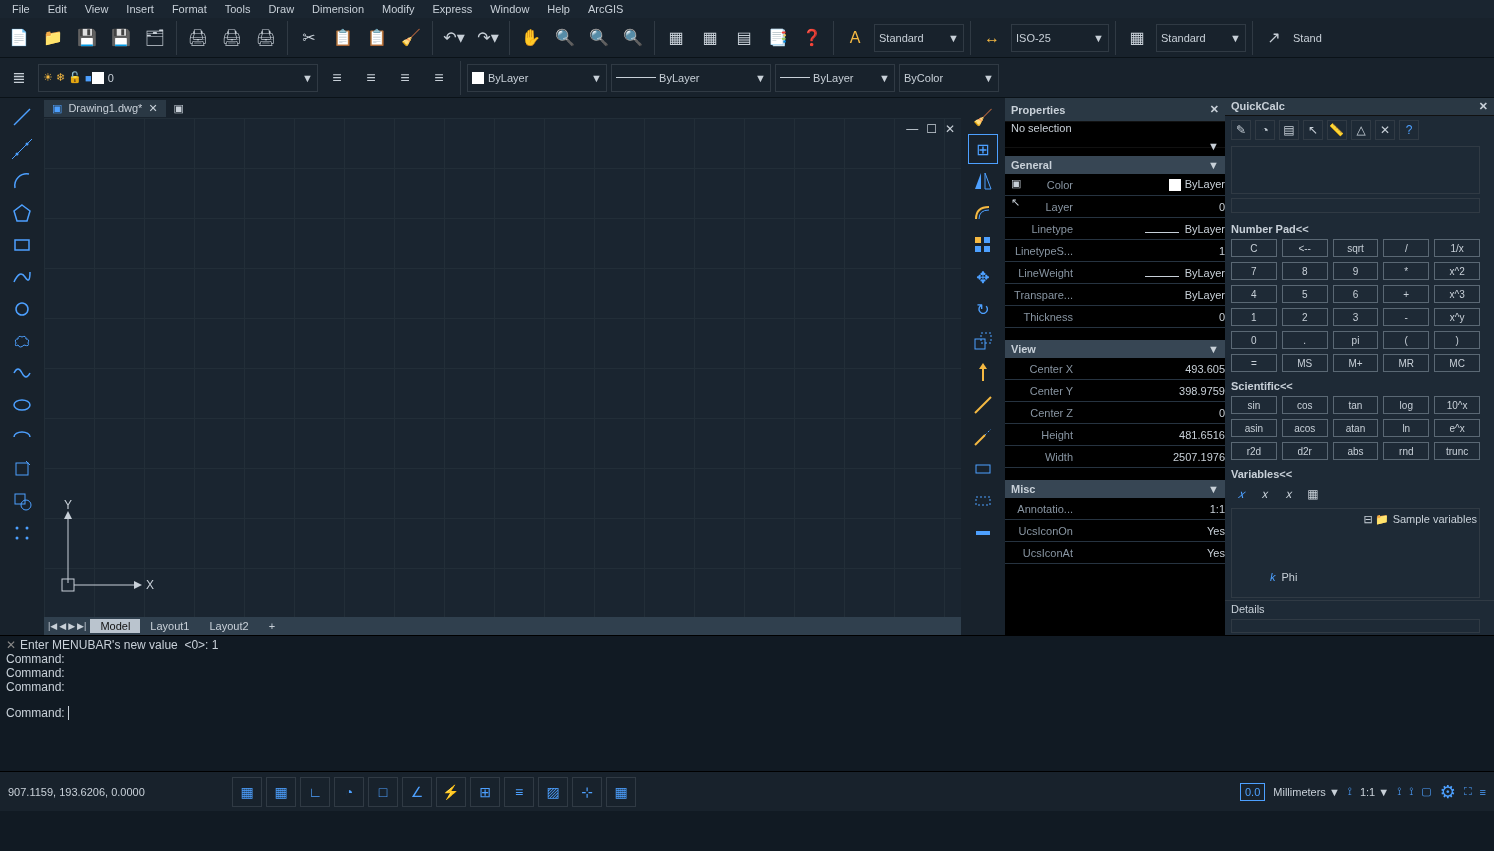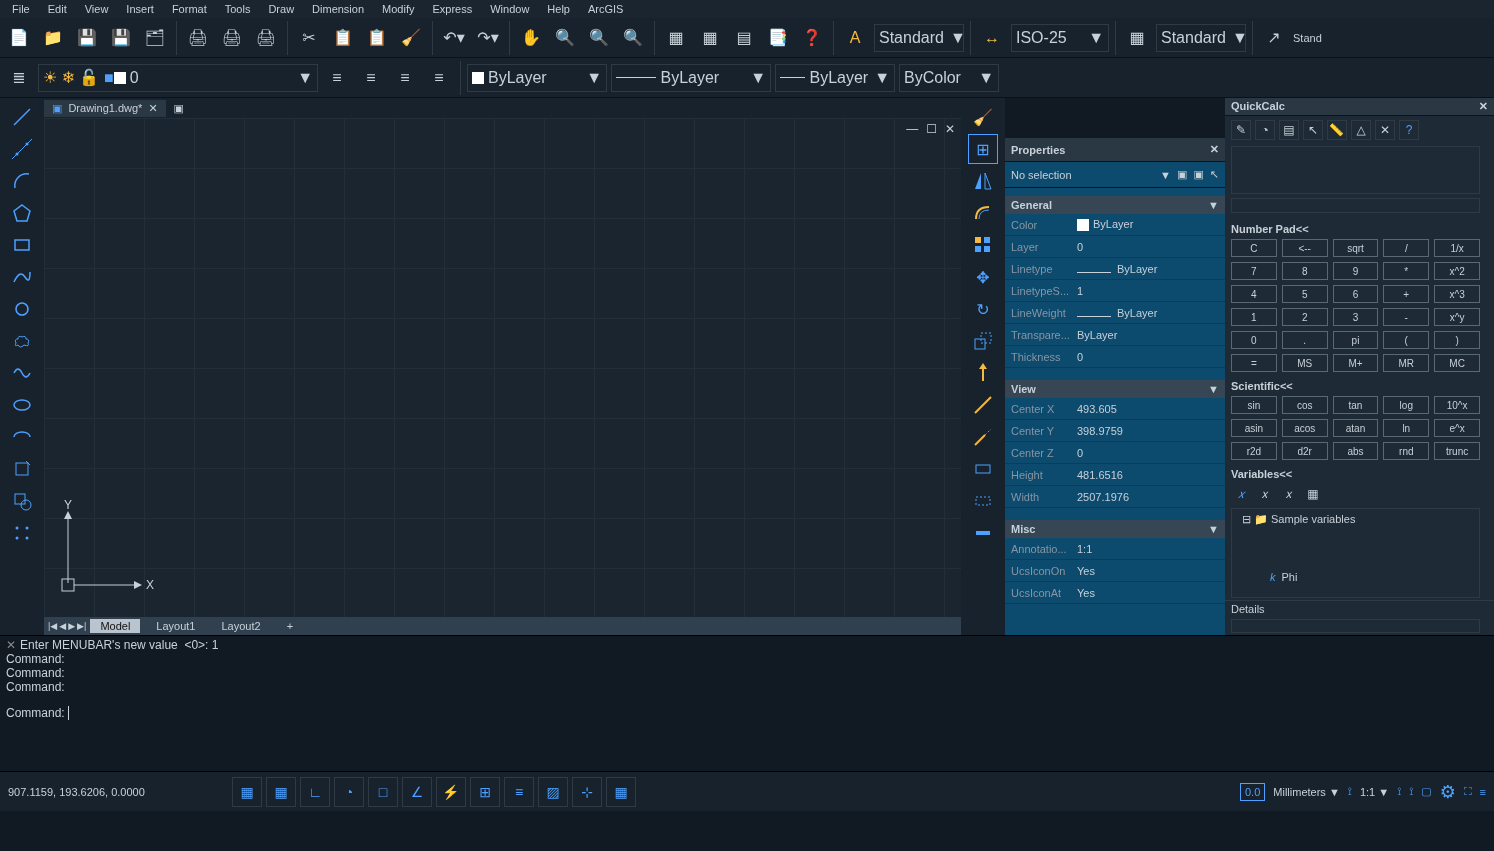--- a/index.html
+++ b/index.html
@@ -6,21 +6,21 @@
 body { background:#111a23; color:#c8d0d8; font-size:12px; width:1494px; height:851px; overflow:hidden; }
 
 
 .menubar { height:18px; background:#1a2530; display:flex; align-items:center; padding:0 4px; gap:2px; font-size:11px; }
 .menubar span { padding:1px 8px; cursor:pointer; }
 
 
 .top-tb { height:40px; background:#18222c; display:flex; align-items:center; padding:2px 4px; gap:4px; border-bottom:1px solid #0a1218; }
 .tb-btn { width:30px; height:30px; display:flex; align-items:center; justify-content:center; font-size:16px; cursor:pointer; }
 .tb-sep { width:1px; height:34px; background:#303a44; margin:0 2px; }
-.tb-drop { height:28px; background:#18222c; border:1px solid #303a44; display:flex; align-items:center; padding:0 4px; font-size:16px; cursor:pointer; }
+.tb-drop { height:28px; background:#18222c; border:1px solid #303a44; display:flex; align-items:center; padding:0 4px; font-size:11px; cursor:pointer; }
 .tb-drop .arrow { margin-left:auto; padding-left:6px; }
 
 
 .sec-tb { height:40px; background:#18222c; display:flex; align-items:center; padding:2px 4px; gap:4px; border-bottom:1px solid #0a1218; }
 
 
 .body { display:flex; height:537px; }
 .left-tools { width:44px; background:#18222c; display:flex; flex-direction:column; align-items:center; padding-top:4px; gap:2px; }
 .lt-btn { width:30px; height:30px; display:flex; align-items:center; justify-content:center; cursor:pointer; font-size:16px; color:#4da0ff; }
 
@@ -29,48 +29,48 @@
 .file-tab { background:#2a3844; padding:2px 8px; display:flex; align-items:center; gap:6px; }
 .file-tab .close { cursor:pointer; }
 .canvas { flex:1; background:#1a2530; background-image:linear-gradient(#222e38 1px,transparent 1px),linear-gradient(90deg,#222e38 1px,transparent 1px); background-size:50px 50px; position:relative; }
 .ucs { position:absolute; bottom:20px; left:10px; font-size:11px; color:#c8d0d8; }
 .ucs svg { display:block; }
 .win-ctrl { position:absolute; top:4px; right:6px; display:flex; gap:8px; font-size:12px; }
 .model-bar { height:18px; background:#30404e; display:flex; align-items:center; font-size:11px; }
 .model-bar .nav { display:flex; gap:2px; padding:0 4px; }
 .model-bar .nav span { cursor:pointer; font-size:9px; }
 .model-tab { padding:1px 10px; background:#bac4ce; color:#111; } 
-.layout-tab { padding:1px 10px;margin-left:6px; }
+.layout-tab { padding:1px 10px; }
 
 .mid-tools { width:44px; background:#18222c; display:flex; flex-direction:column; align-items:center; padding-top:4px; gap:2px; }
 
-.props { width:220px; background:#0c4a6e; display:flex; flex-direction:column; font-size:11px;margin-top:40px; }
+.props { width:220px; background:#000000; display:flex; flex-direction:column; font-size:11px; }
 .panel-hdr { height:24px; background:#2a3844; display:flex; align-items:center; padding:0 6px; font-weight:bold; border-bottom:1px solid #111; }
 .panel-hdr .x { margin-left:auto; cursor:pointer; }
-.sel-row { height:26px; display:flex; align-items:center; padding:0 6px; gap:6px; border-bottom:1px solid #111; }
+.sel-row { height:26px; display:flex; align-items:flex-start; padding:0 6px; gap:6px; border-bottom:1px solid #111;flex-direction:column; }
 .sel-row .arrow { margin-left:auto; }
 .sec-hdr { background:#374654; padding:3px 6px; font-weight:bold; display:flex; align-items:center; cursor:pointer; }
 .sec-hdr .arrow { margin-left:auto; }
 .prop-row { display:flex; height:22px; align-items:center; border-bottom:1px solid #263340; }
 .prop-row .k { width:68px; padding-left:6px; color:#8895a2; overflow:hidden; white-space:nowrap; text-overflow:ellipsis; }
 .prop-row .v { flex:1; padding-left:4px; color:#c8d0d8; }
-.props-body { flex:1; overflow-y:auto; }
+.props-body { flex:1; overflow-y:auto;text-align:right; }
 
 .calc { width:269px; background:#1e2a36; display:flex; flex-direction:column; font-size:11px; }
 .calc-icons { padding:4px 6px; display:flex; gap:4px; }
 .calc-icons span { width:20px; height:20px; border:1px solid #303a44; display:flex; align-items:center; justify-content:center; cursor:pointer; font-size:12px; }
 .calc-display { margin:2px 14px 2px 6px; height:64px; background:#1e2a36; border:1px solid #303a44; }
 .calc-input { margin:2px 14px 8px 6px; height:20px; background:#1e2a36; border:1px solid #303a44; }
 .calc-sec { padding:2px 6px; font-weight:bold; }
 .pad { display:grid; grid-template-columns:repeat(5,1fr); gap:5px; padding:2px 14px 6px 6px; }
 .pad button { height:18px; background:#1e2a36; border:1px solid #5a6874; color:#c8d0d8; font-size:10px; cursor:pointer; }
 .sci { display:grid; grid-template-columns:repeat(5,1fr); gap:5px; padding:2px 14px 6px 6px; }
 .sci button { height:18px; background:#1e2a36; border:1px solid #5a6874; color:#c8d0d8; font-size:10px; cursor:pointer; }
 .var-tree { background:#1e2a36; border:1px solid #303a44; margin:2px 14px 2px 6px; height:120px; overflow:auto; padding:2px; }
-.var-tree .folder { padding:2px 0 2px 8px; }
+.var-tree .folder { padding:2px 0 2px 8px;text-align:right; }
 .var-tree .leaf { padding:1px 0 1px 36px;margin-top:42px; }
 .var-tree .leaf .sym { color:#4da0ff; font-style:italic; margin-right:6px; }
 .details-hdr { padding:2px 6px; border-top:1px solid #303a44; }
 .details-box { margin:2px 14px 2px 6px; height:18px; border:1px solid #303a44; }
 
 
 .cmdwin { height:136px; background:#111a23; color:#c8d0d8; font-family:'Courier New',monospace; font-size:12px; padding:2px 6px; border-top:1px solid #000; }
 .cmdwin .line { white-space:pre; }
 .cmdwin .prompt { margin-top:12px; }
 

